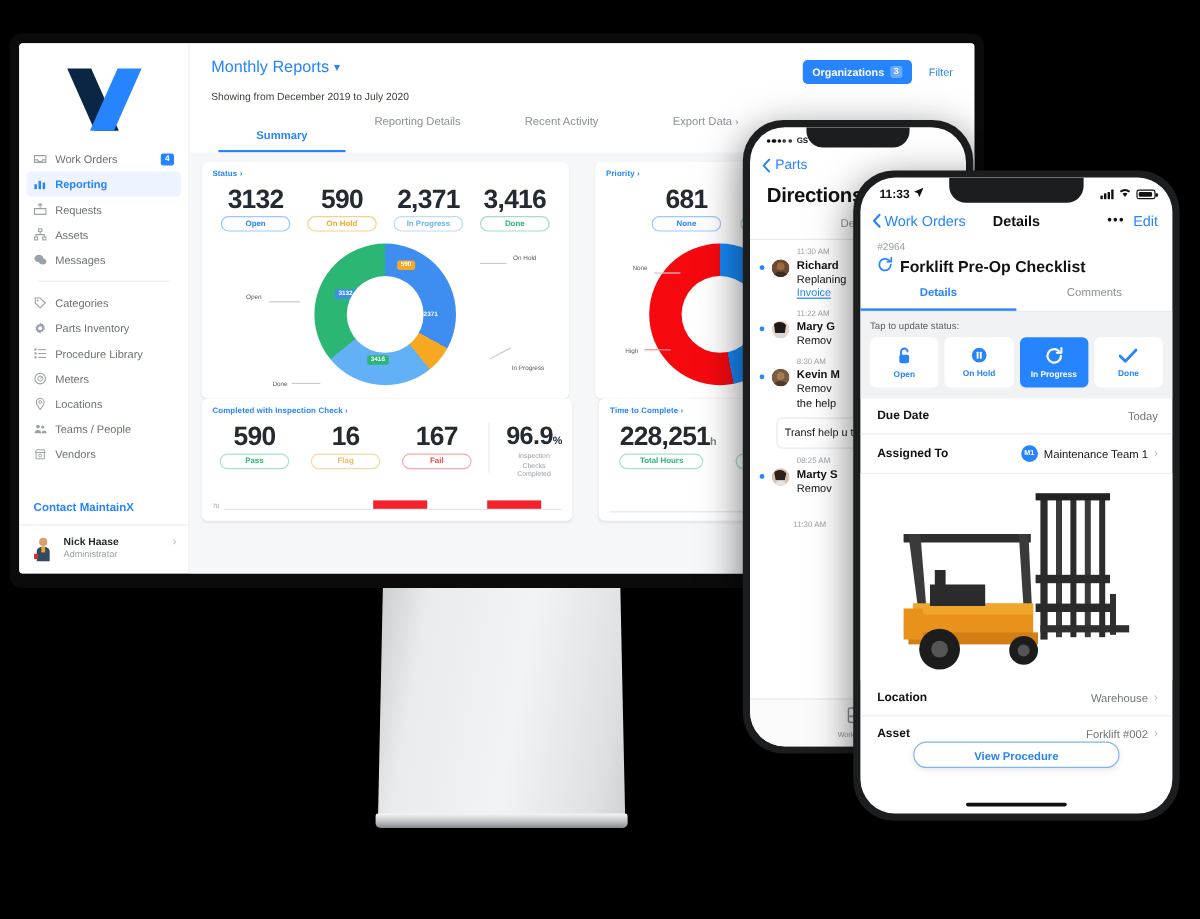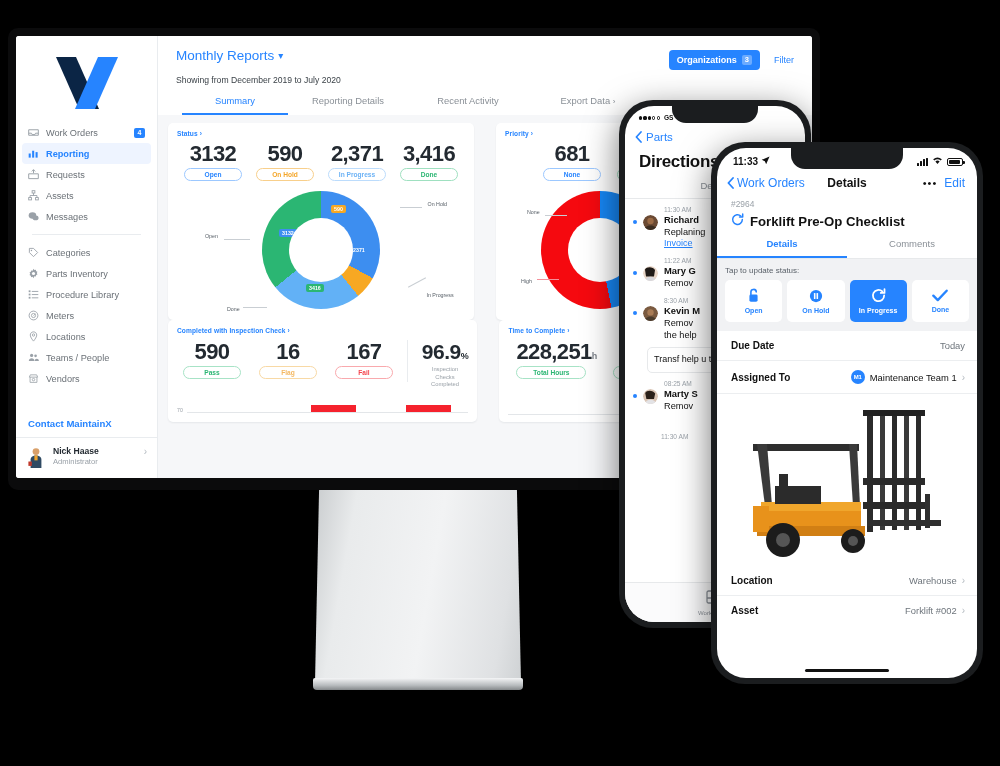--- a/index.html
+++ b/index.html
@@ -49,21 +49,21 @@
   .ptitle { color:#2684ff; font-size:13.5px; font-weight:400; display:flex; align-items:center; gap:4px;}
   .ptitle .cv { font-size:10px; }
   .psub { color:#3b4248; font-size:8.6px; margin-top:12px; }
   .head-right { margin-left:auto; display:flex; align-items:center; gap:14px; padding-top:2px;}
   .org-btn { background:#2684ff; color:#fff; font-size:9px; font-weight:600; border-radius:4px;
              padding:5px 8px; display:flex; align-items:center; gap:5px; }
   .org-ct { background:rgba(255,255,255,.32); border-radius:2px; font-size:7.5px; padding:0 3px; line-height:10px;}
   .filter-btn { color:#2684ff; font-size:9px; }
   .tabs { display:flex; gap:0; margin-top:10px; padding-left:6px; }
   .tab { font-size:9.4px; color:#8a9097; padding:0 0 7px 0; width:120px; text-align:center; }
-  .tab.active { color:#2684ff; font-weight:400; border-bottom:2.5px solid #2684ff; width:106px;}
+  .tab.active { color:#2684ff; font-weight:700; border-bottom:2.5px solid #2684ff; width:106px;margin-top:12px;}
   .tab .cv { font-size:8px; }
 
   .board { flex:1; background:#f6f7f9; padding:8px 10px 0 10px; overflow:hidden; }
   .row-cards { display:flex; gap:22px; }
   .card { background:#fff; border-radius:5px; box-shadow:0 1px 2px rgba(16,24,40,.07); padding:7px 9px; }
   .card-link { color:#2684ff; font-size:6.6px; font-weight:700; letter-spacing:.1px; }
   .card-link .cv { font-weight:700; }
   .kpis { display:flex; justify-content:center; gap:14px; margin-top:5px; }
   .kpi { text-align:center; }
   .kpi-num { font-size:22px; font-weight:700; color:#232a31; letter-spacing:-.6px; line-height:1.05;}
@@ -768,17 +768,18 @@
       </div>
 
       <div class="f-row" style="border-bottom:none">
         <span>Asset</span>
         <span class="val">
           <span>Forklift #002</span>
           <span class="chev">›</span>
         </span>
       </div>
 
+      <div class="vp-btn">View Procedure</div>
       <div class="home-ind"></div>
     </div>
   </div>
 
 </div>
 
 </body></html>

